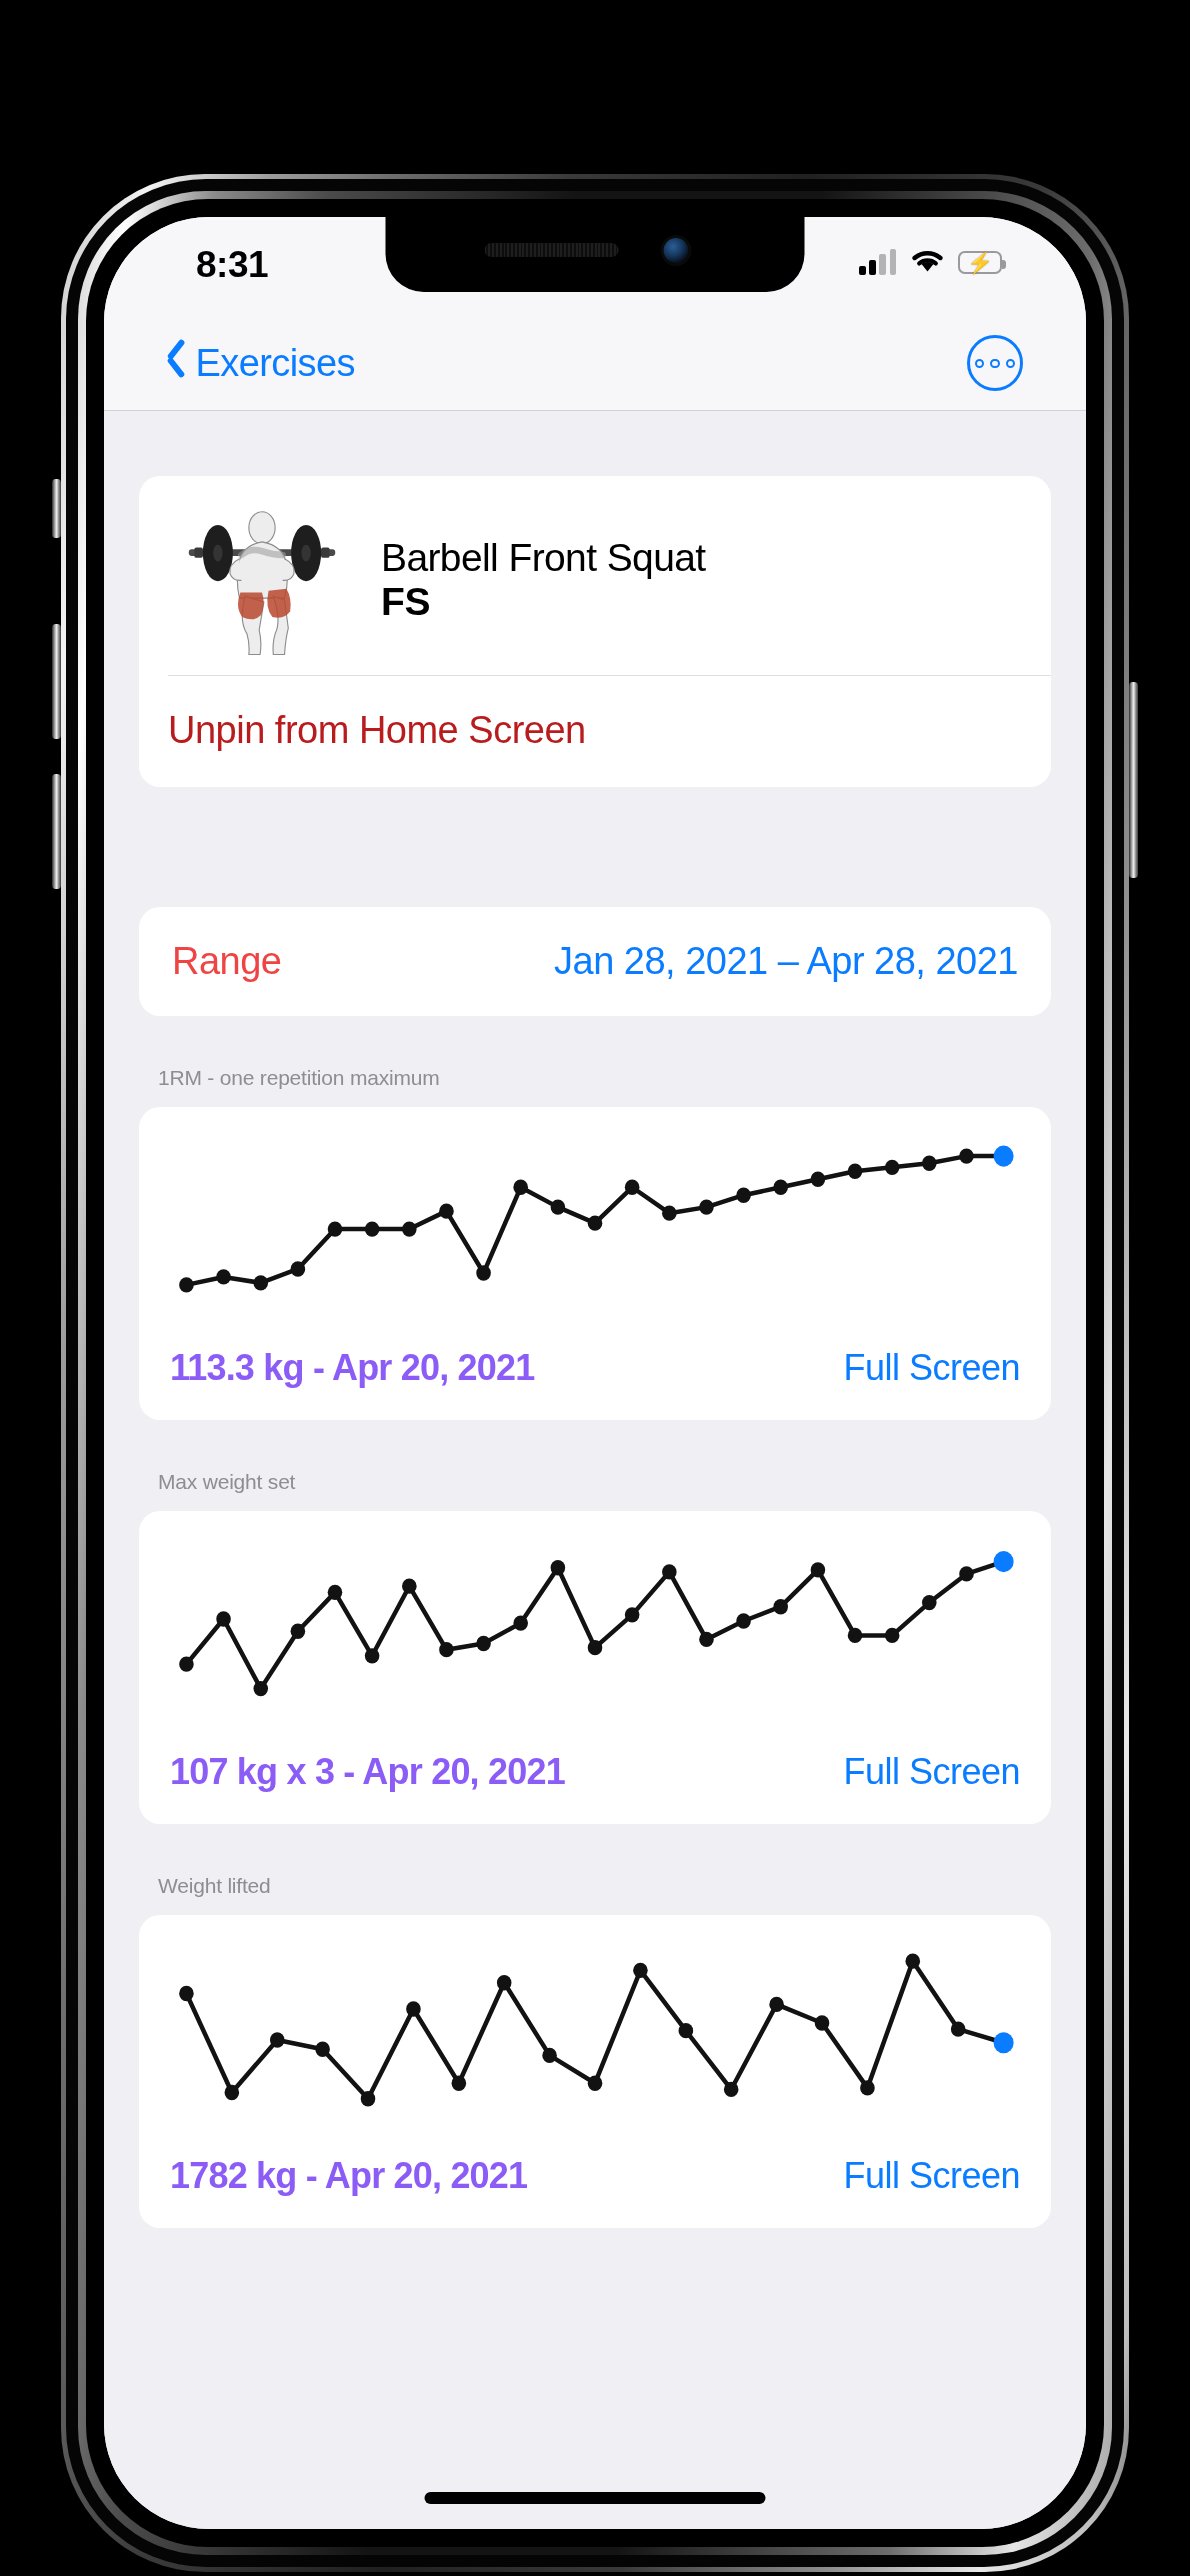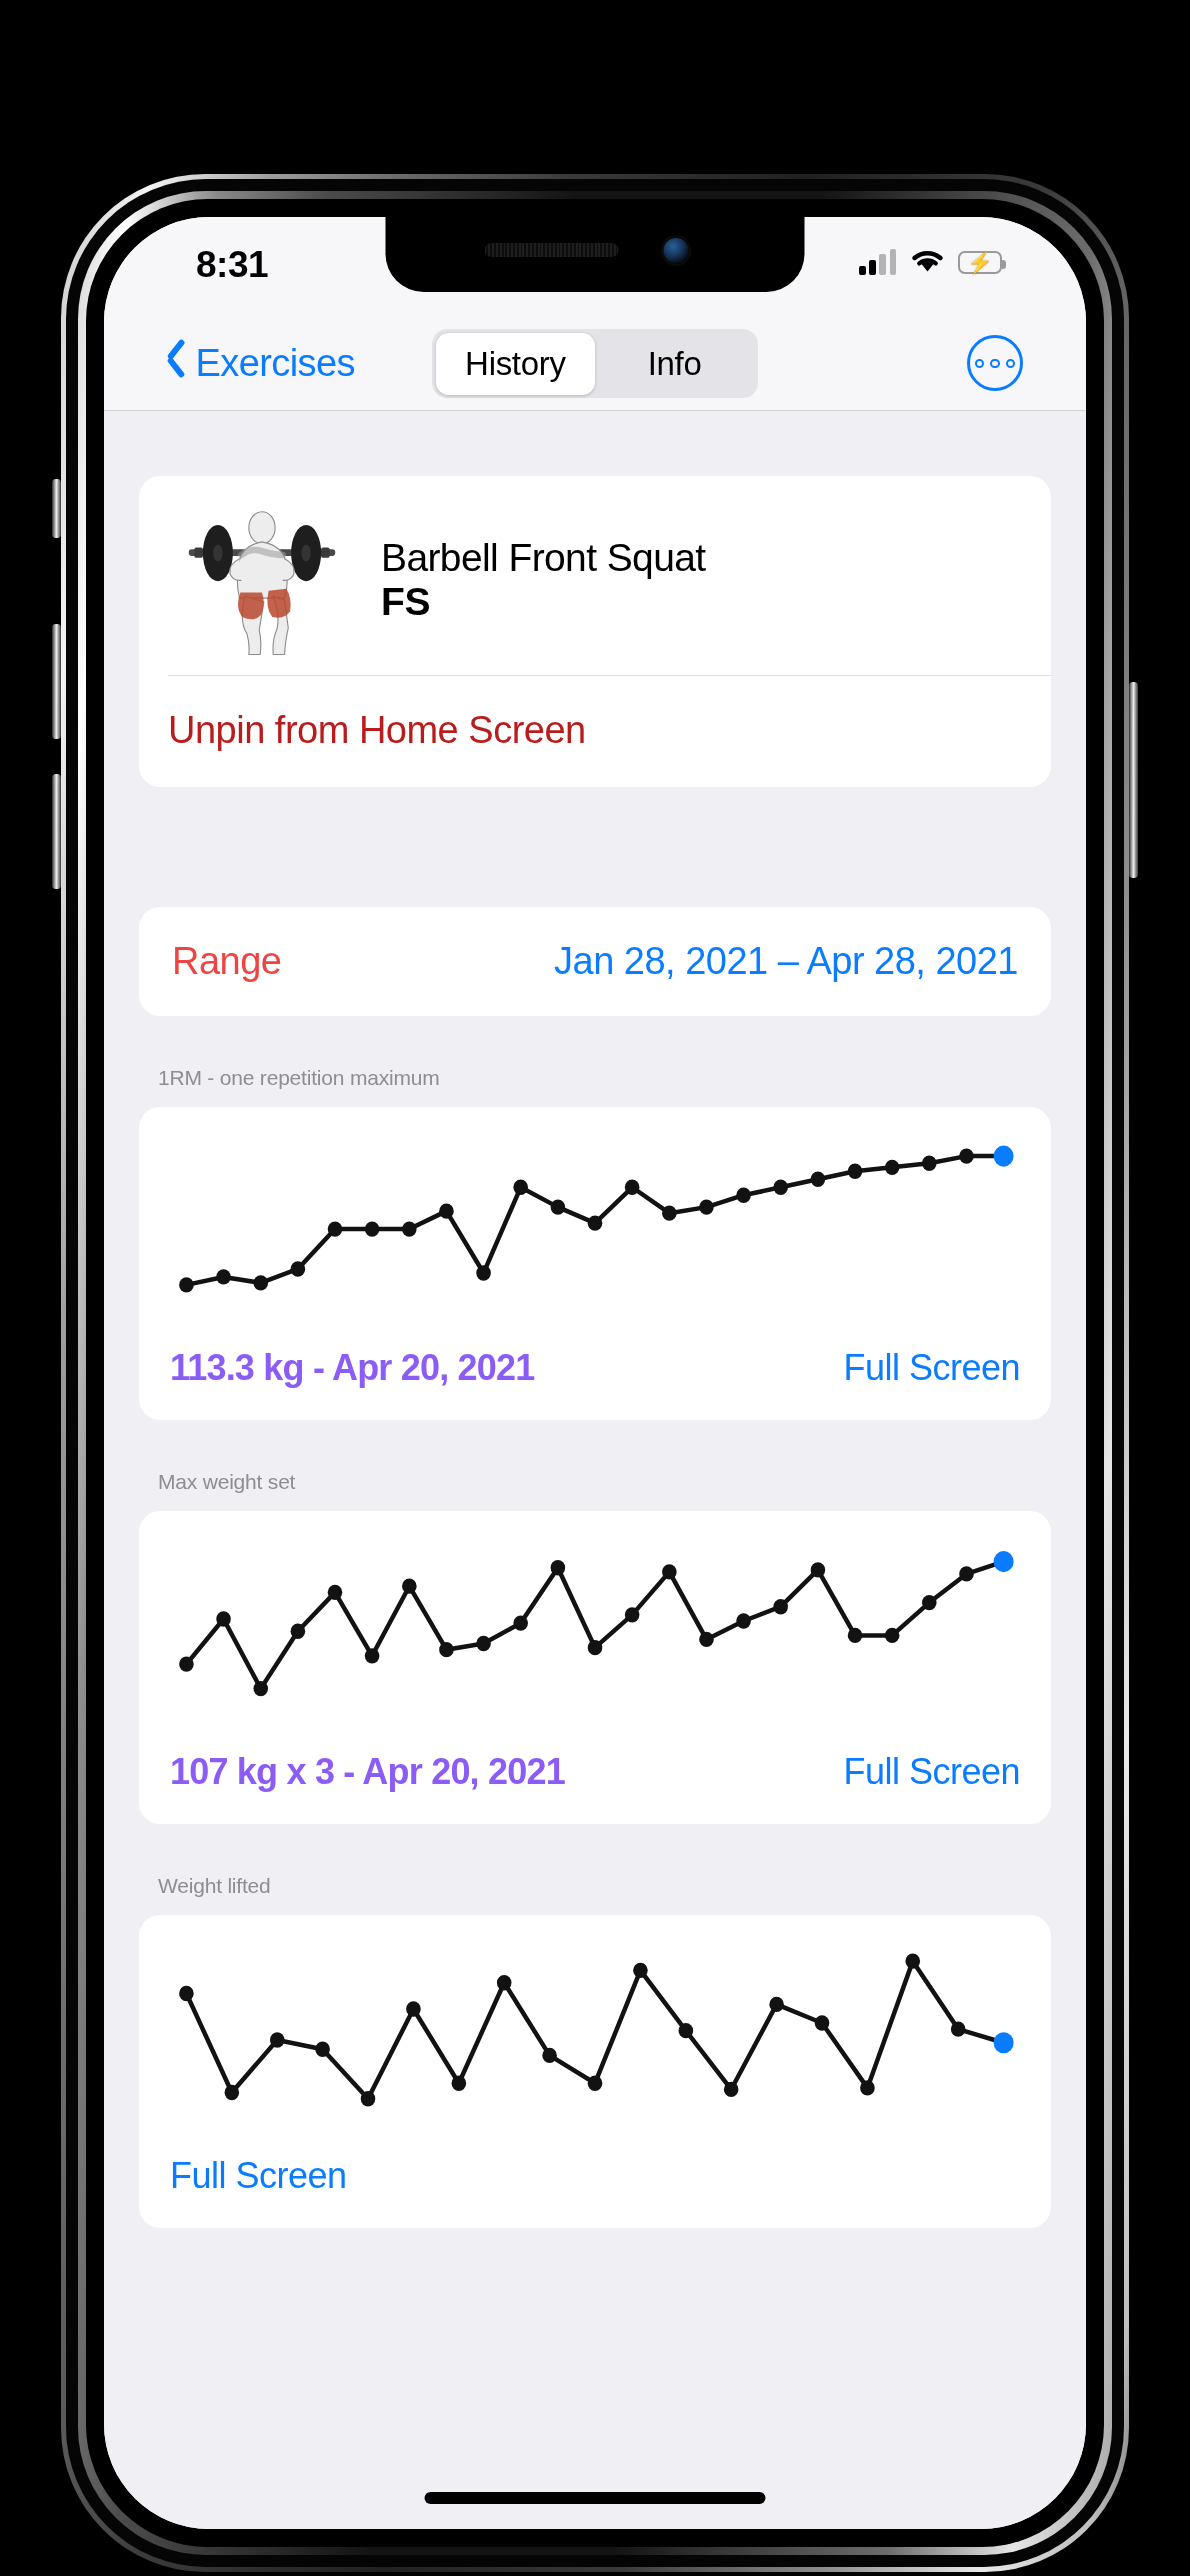--- a/index.html
+++ b/index.html
@@ -262,24 +262,20 @@
           </span>
         </div>
       </div>
 
       <div id="navbar">
         <div id="back-btn">
           <span id="back-chevron"></span>
           <span id="back-label">Exercises</span>
         </div>
 
-        <div id="segmented">
-          <div class="seg active">History</div>
-          <div class="seg">Info</div>
-        </div>
 
         <div id="more-btn">
           <b></b>
           <b></b>
           <b></b>
         </div>
       </div>
 
       <div id="content">
 
@@ -409,20 +405,21 @@
                   <ellipse cx="599.6" cy="120.6" rx="8" ry="8" fill="#121212"></ellipse>
                   <ellipse cx="649.3" cy="181.9" rx="8" ry="8" fill="#121212"></ellipse>
                   <ellipse cx="699.1" cy="93.2" rx="8" ry="8" fill="#121212"></ellipse>
                   <ellipse cx="748.9" cy="112.6" rx="8" ry="8" fill="#121212"></ellipse>
                   <ellipse cx="798.7" cy="180.3" rx="8" ry="8" fill="#121212"></ellipse>
                   <ellipse cx="848.4" cy="48.1" rx="8" ry="8" fill="#121212"></ellipse>
                   <ellipse cx="898.2" cy="119.0" rx="8" ry="8" fill="#121212"></ellipse>
                   <ellipse cx="948.0" cy="133.2" rx="11" ry="11" fill="#0a7cff"></ellipse>
                 </svg>
           <div class="chart-footer">
+            <span class="chart-summary">1782 kg - Apr 20, 2021</span>
             <span class="chart-fullscreen">Full Screen</span>
           </div>
         </div>
 
       </div>
 
       <div id="home-indicator"></div>
 
     </div>
   </div>

